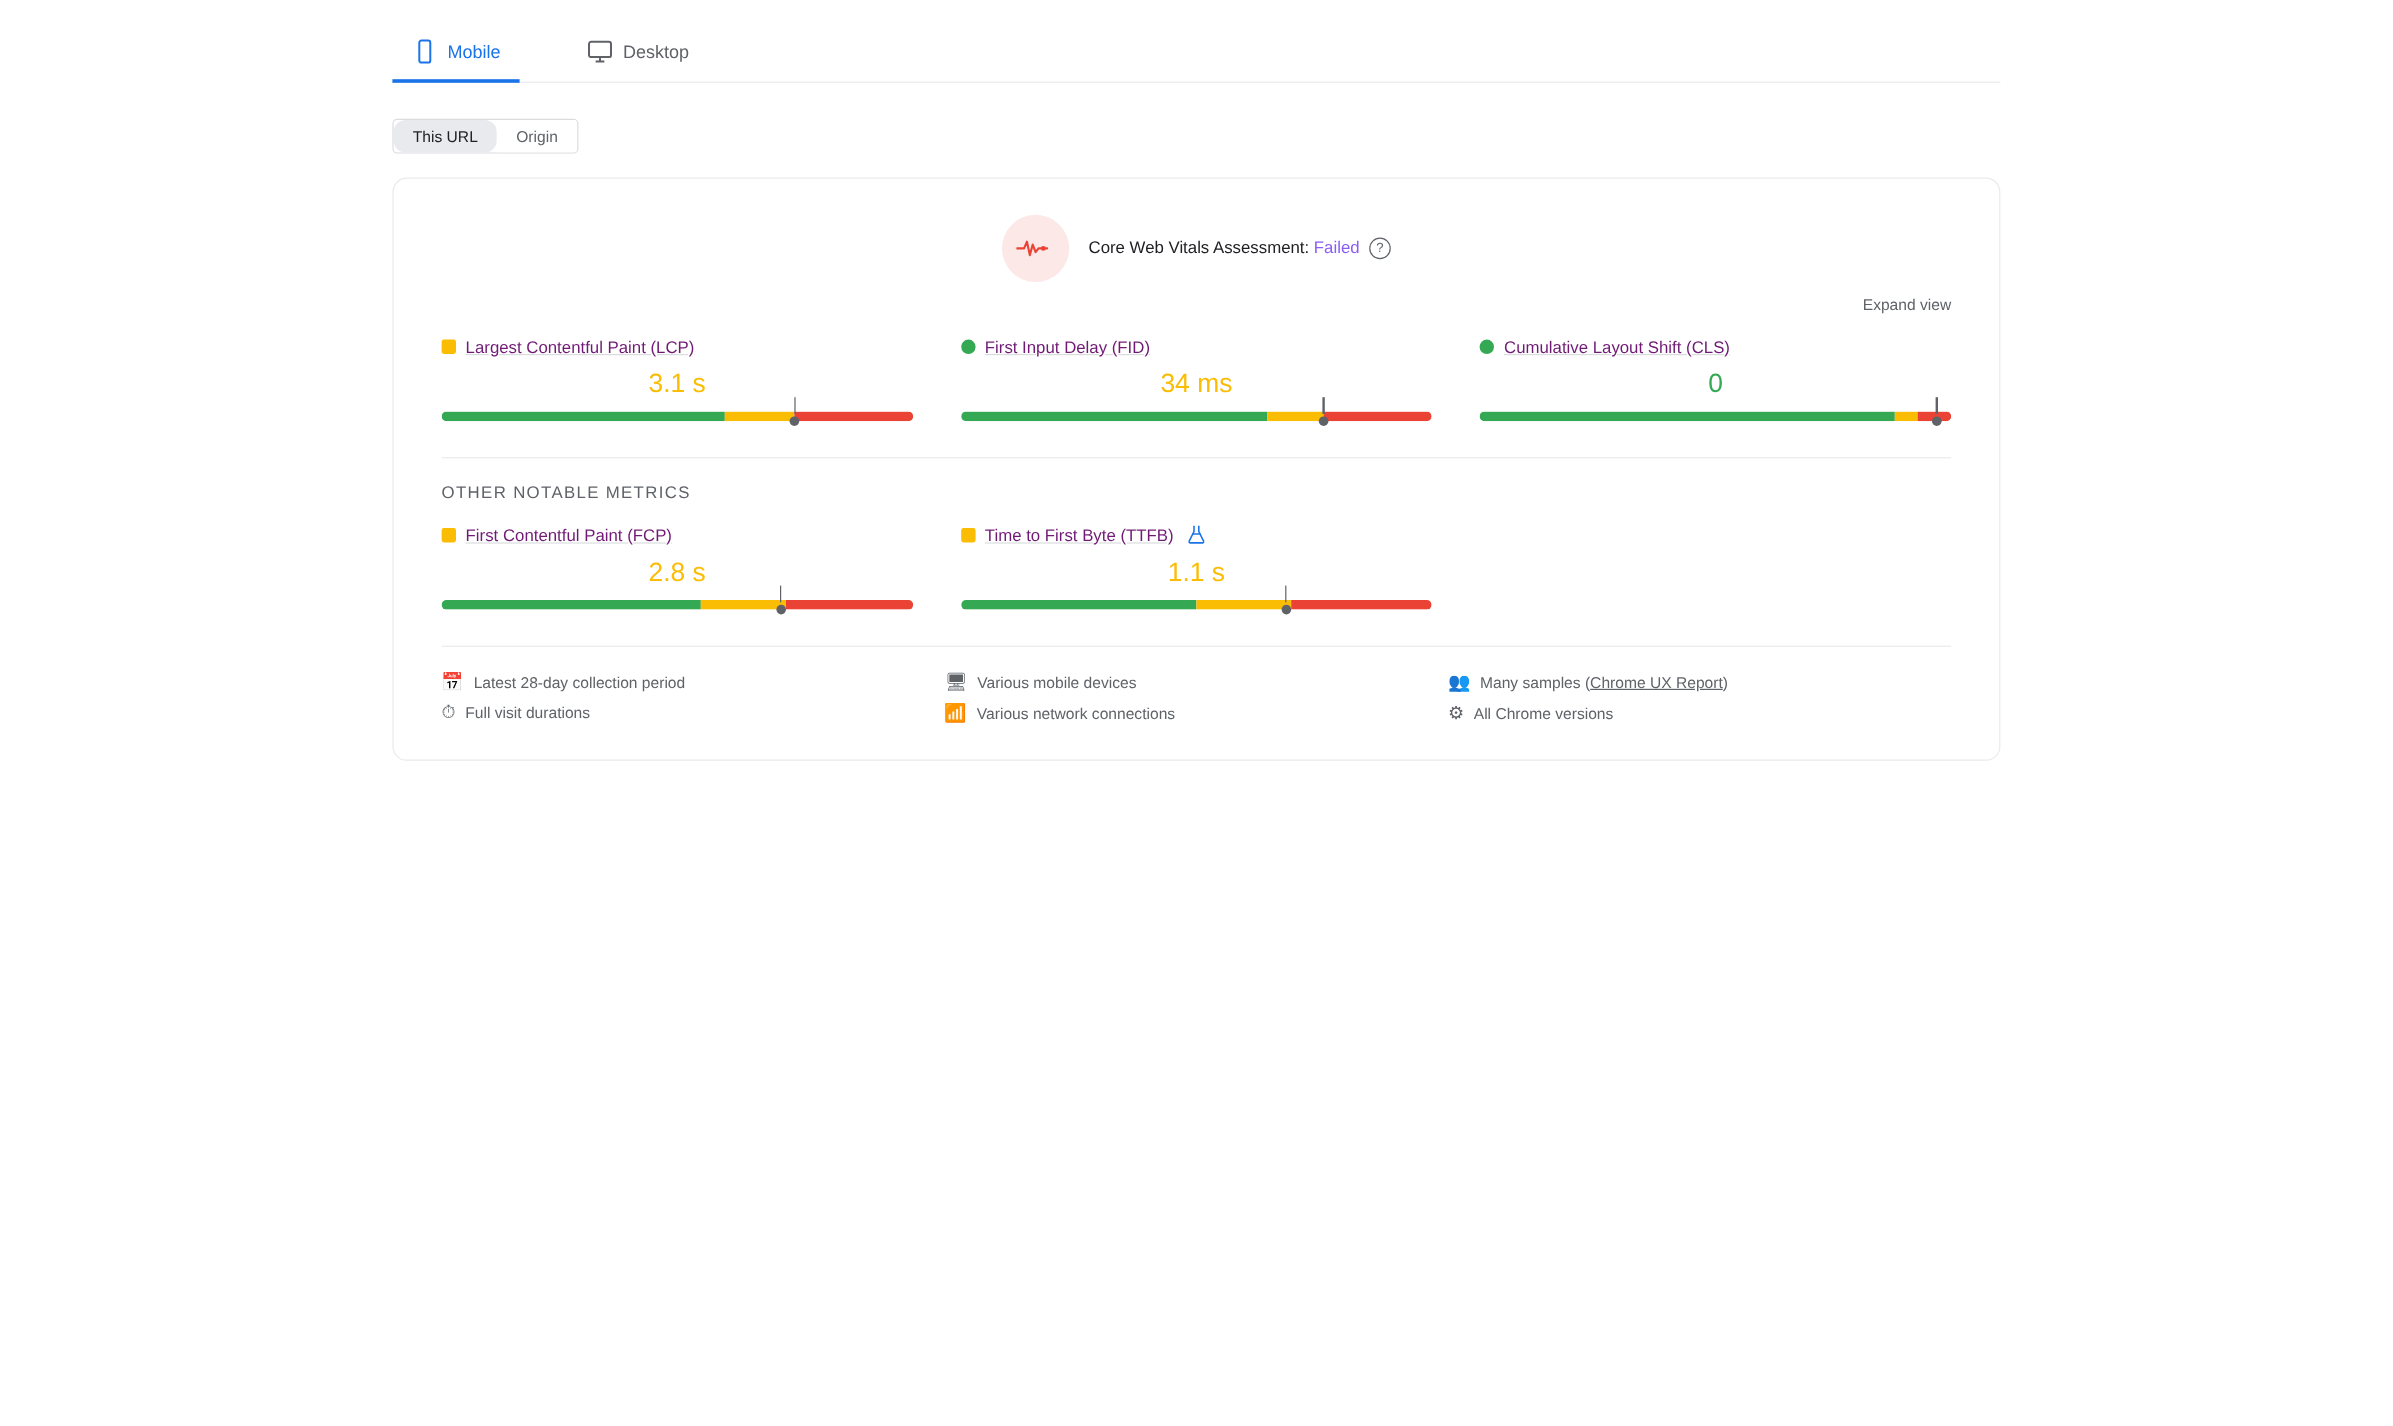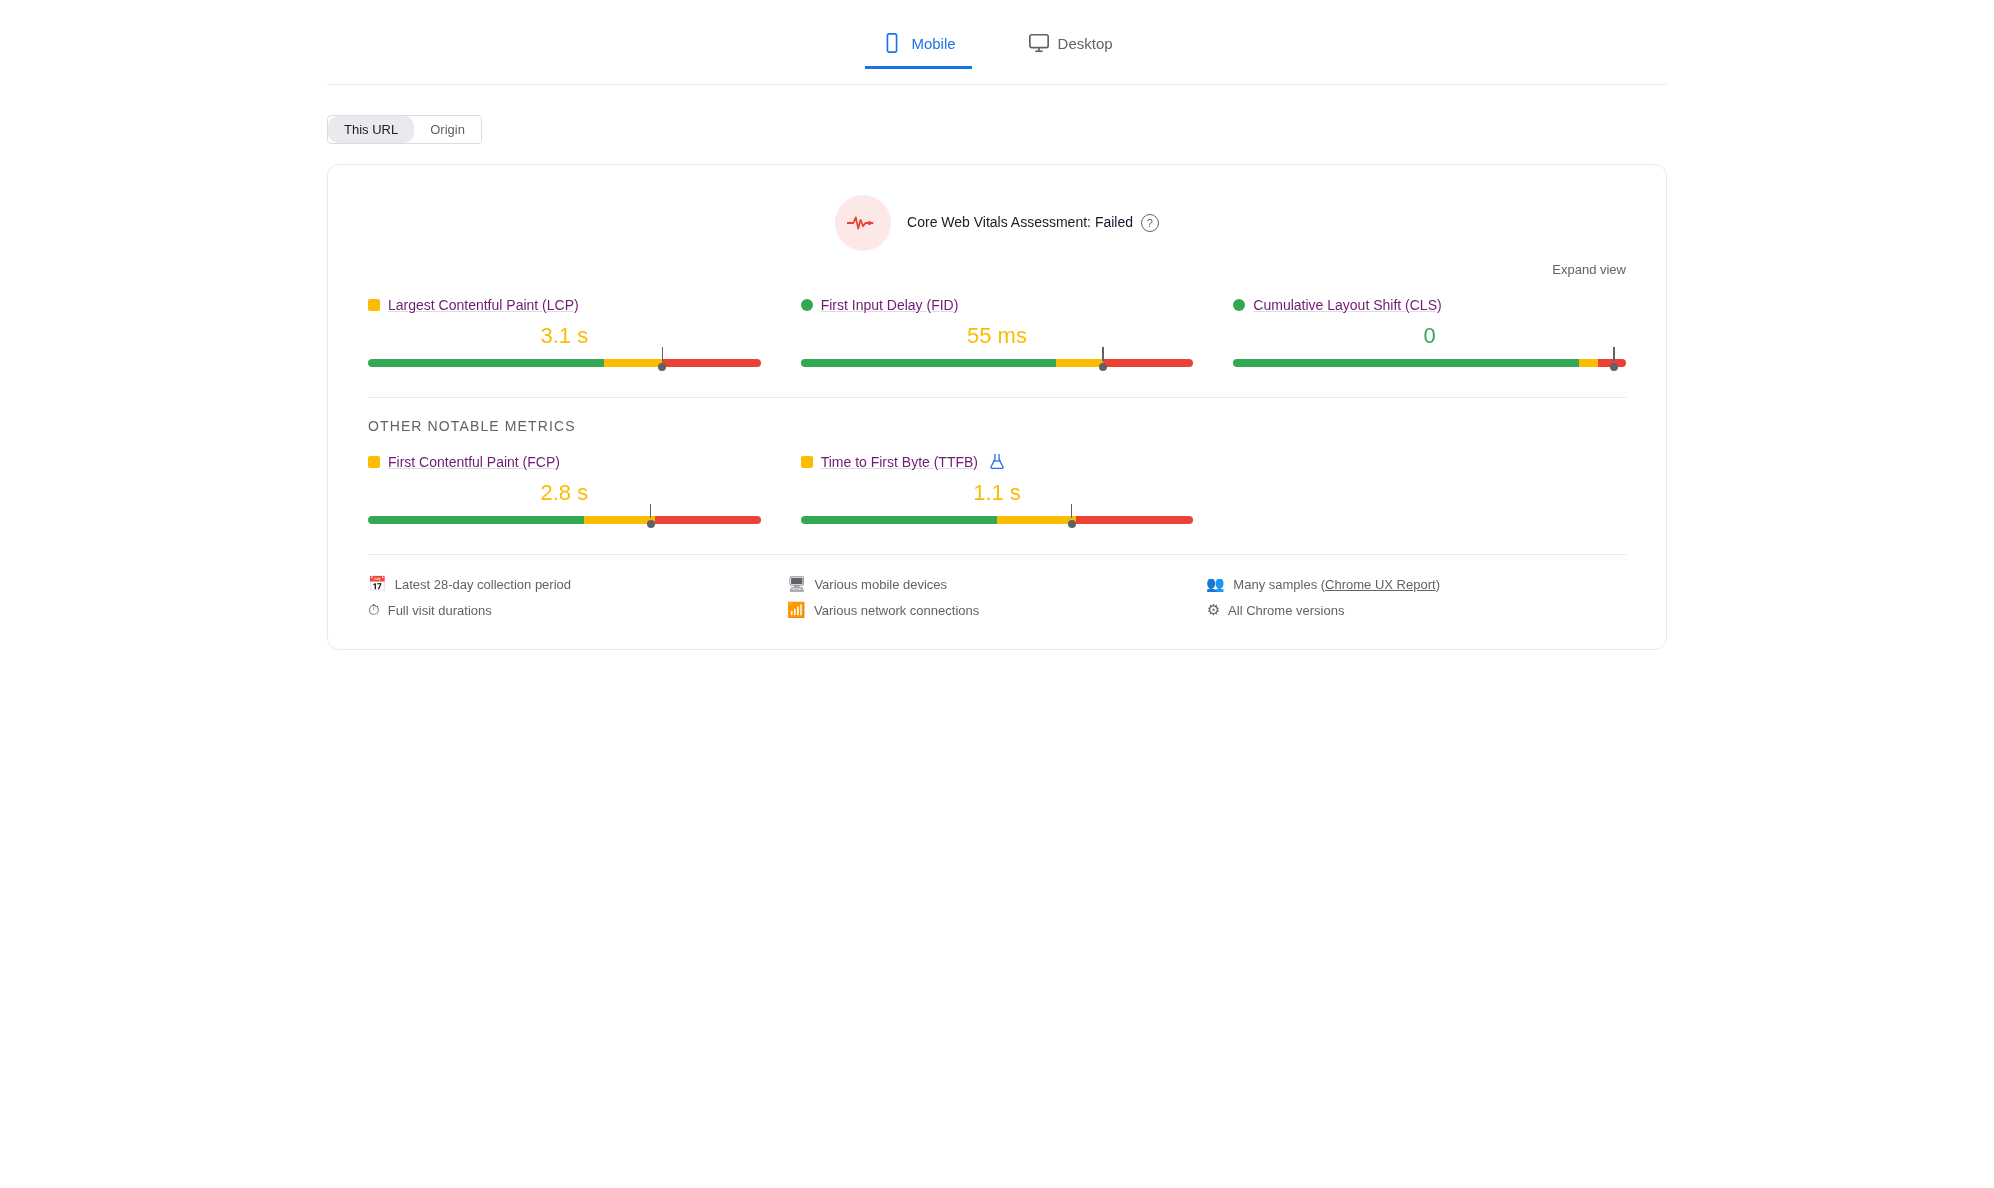--- a/index.html
+++ b/index.html
@@ -9,25 +9,24 @@
       color: #202124;
       font-size: 14px;
       padding: 20px 30px;
       max-width: 1400px;
       margin: 0 auto;
     }
 
     
     .tab-bar {
       display: flex;
-      justify-content: center;
       gap: 40px;
       margin-bottom: 30px;
       border-bottom: 1px solid #e8eaed;
-      padding-bottom: 16px;
+      padding-bottom: 0;
     }
     .tab {
       display: flex;
       align-items: center;
       gap: 8px;
       padding: 12px 16px;
       cursor: pointer;
       font-size: 15px;
       color: #5f6368;
       position: relative;
@@ -112,21 +111,21 @@
       width: 56px;
       height: 56px;
       background: #fce8e6;
       border-radius: 50%;
       display: flex;
       align-items: center;
       justify-content: center;
       flex-shrink: 0;
     }
     .assessment-status {
-      color: #0f172a;
+      color: #8b5cf6;
       font-weight: 500;
     }
     .help-icon {
       width: 18px;
       height: 18px;
       border: 1.5px solid #5f6368;
       border-radius: 50%;
       display: inline-flex;
       align-items: center;
       justify-content: center;
@@ -356,21 +355,21 @@
           <div class="marker-circle"></div>
         </div>
       </div>
     </div>
 
     <div class="metric-item">
       <div class="metric-label">
         <span class="metric-dot dot-green" style="border-radius:50%"></span>
         <a>First Input Delay (FID)</a>
       </div>
-      <div class="metric-value">55 ms</div>
+      <div class="metric-value">34 ms</div>
       <div class="progress-bar-container">
         <div class="progress-bar-track">
           <div class="bar-green" style="width:65%"></div>
           <div class="bar-orange" style="width:12%"></div>
           <div class="bar-red" style="width:23%"></div>
         </div>
         <div class="progress-marker" style="left:77%">
           <div class="marker-line"></div>
           <div class="marker-circle"></div>
         </div>

